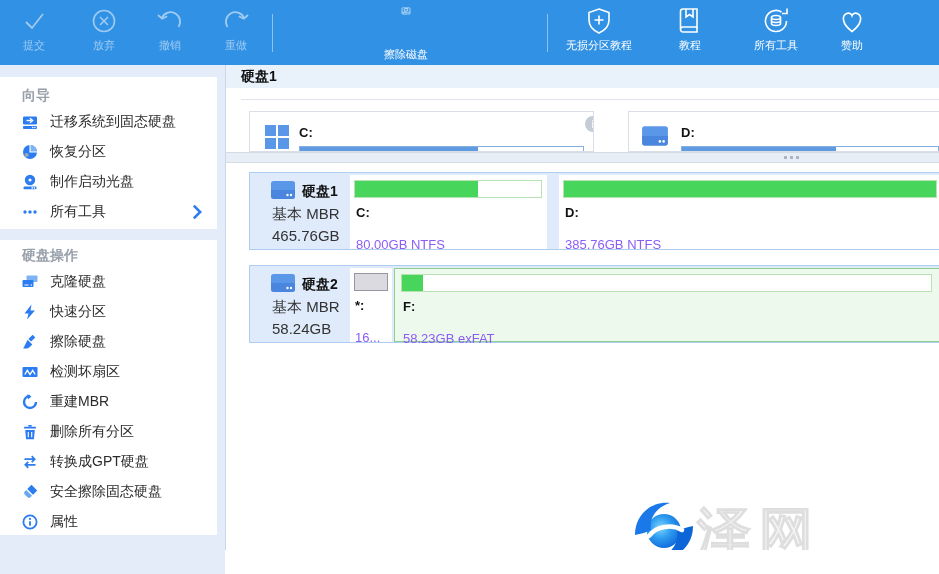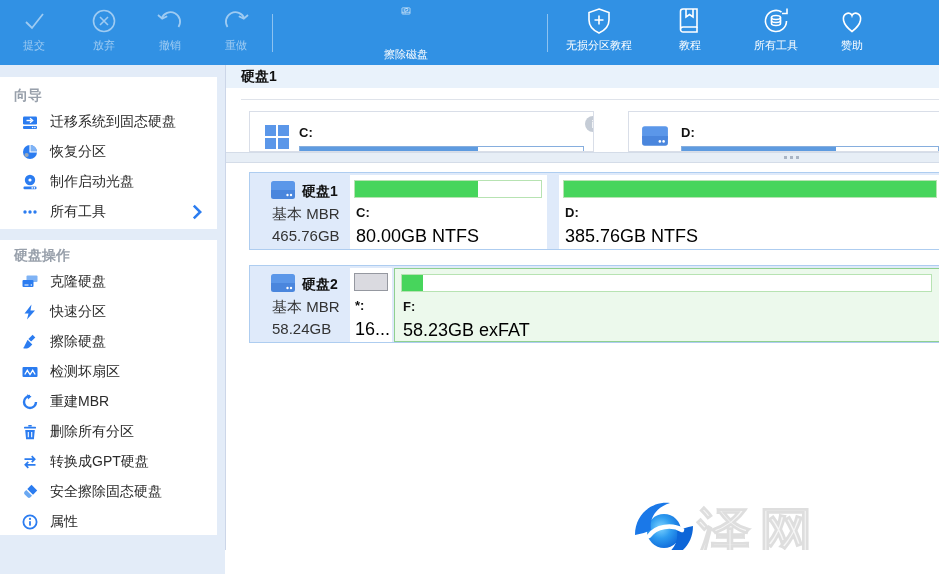--- a/index.html
+++ b/index.html
@@ -13,21 +13,21 @@
   .tb-item.disabled { color:#9ecbf2; }
   .tb-item svg { width:30px; height:30px; display:block; }
   .tb-item .tb-label { font-size:11px; margin-top:2px; white-space:nowrap; }
   .tb-divider { position:absolute; top:14px; width:1px; height:38px; background:rgba(255,255,255,.45); }
 
   
   .sidebar { position:absolute; left:0; top:65px; width:225px; height:509px; background:#e3ecf8; }
   .side-panel { position:absolute; left:0; width:217px; background:#fff; }
   .panel-wizard { top:12px; height:152px; padding-top:8px; }
   .panel-diskops { top:175px; height:295px; padding-top:5px; }
-  .side-header { padding-left:14px; font-size:14px; font-weight:bold; color:#98a0ab; line-height:20px; height:22px; }
+  .side-header { padding-left:22px; font-size:14px; font-weight:bold; color:#98a0ab; line-height:20px; height:22px; }
   .side-item { display:flex; align-items:center; height:30px; padding-left:22px; cursor:pointer; color:#2b2b2b; }
   .side-item svg { width:16px; height:16px; flex:0 0 16px; margin-right:12px; }
   .side-item .side-label { font-size:14px; white-space:nowrap; }
   .side-chevron { margin-left:auto; margin-right:14px; width:10px; height:10px; }
 
   
   .main { position:absolute; left:225px; top:65px; width:714px; height:485px; background:#fff; border-left:1px solid #ccd6e8; overflow:hidden; }
   .tabstrip { position:absolute; left:0; top:0; width:714px; height:23px; background:#e9f2fb; }
   .tab-label { position:absolute; left:15px; top:3px; font-size:14px; font-weight:bold; color:#101010; cursor:pointer; }
   .hline { position:absolute; left:15px; top:34px; width:699px; border-top:1px solid #dfe3ea; }
@@ -52,21 +52,21 @@
   .disk-type { position:absolute; left:22px; top:32px; font-size:15px; color:#333; white-space:nowrap; }
   .disk-size { position:absolute; left:22px; top:54px; font-size:15px; color:#333; white-space:nowrap; }
 
   .part-card { position:absolute; top:2px; height:74px; background:#fff; }
   .part-card.selected { background:#ecf9ec; border:1px solid #8fd08f; }
   .pbar { position:absolute; top:5px; height:18px; border:1px solid #b7e3b2; background:#fff; }
   .pbar .fill { height:100%; background:#47d55c; }
   .pbar.gray { border:1px solid #9598a0; }
   .pbar.gray .fill { background:#dadae0; }
   .part-label { position:absolute; top:30px; font-size:13px; font-weight:bold; color:#111; }
-  .part-info  { position:absolute; top:51px; font-size:18px; color:#000000; white-space:nowrap; }
+  .part-info  { position:absolute; top:62px; font-size:13px; color:#8b5cf6; white-space:nowrap; }
 
   
   .watermark { position:absolute; left:403px; top:430px; width:300px; height:75px; pointer-events:none; }
   .wm-text { position:absolute; left:68px; top:2px; font-size:54px; font-weight:bold; letter-spacing:8px; color:#f6f6f6; -webkit-text-stroke:1px #dedede; white-space:nowrap; }
 </style>
 </head>
 <body>
 
 <div class="app">
 

